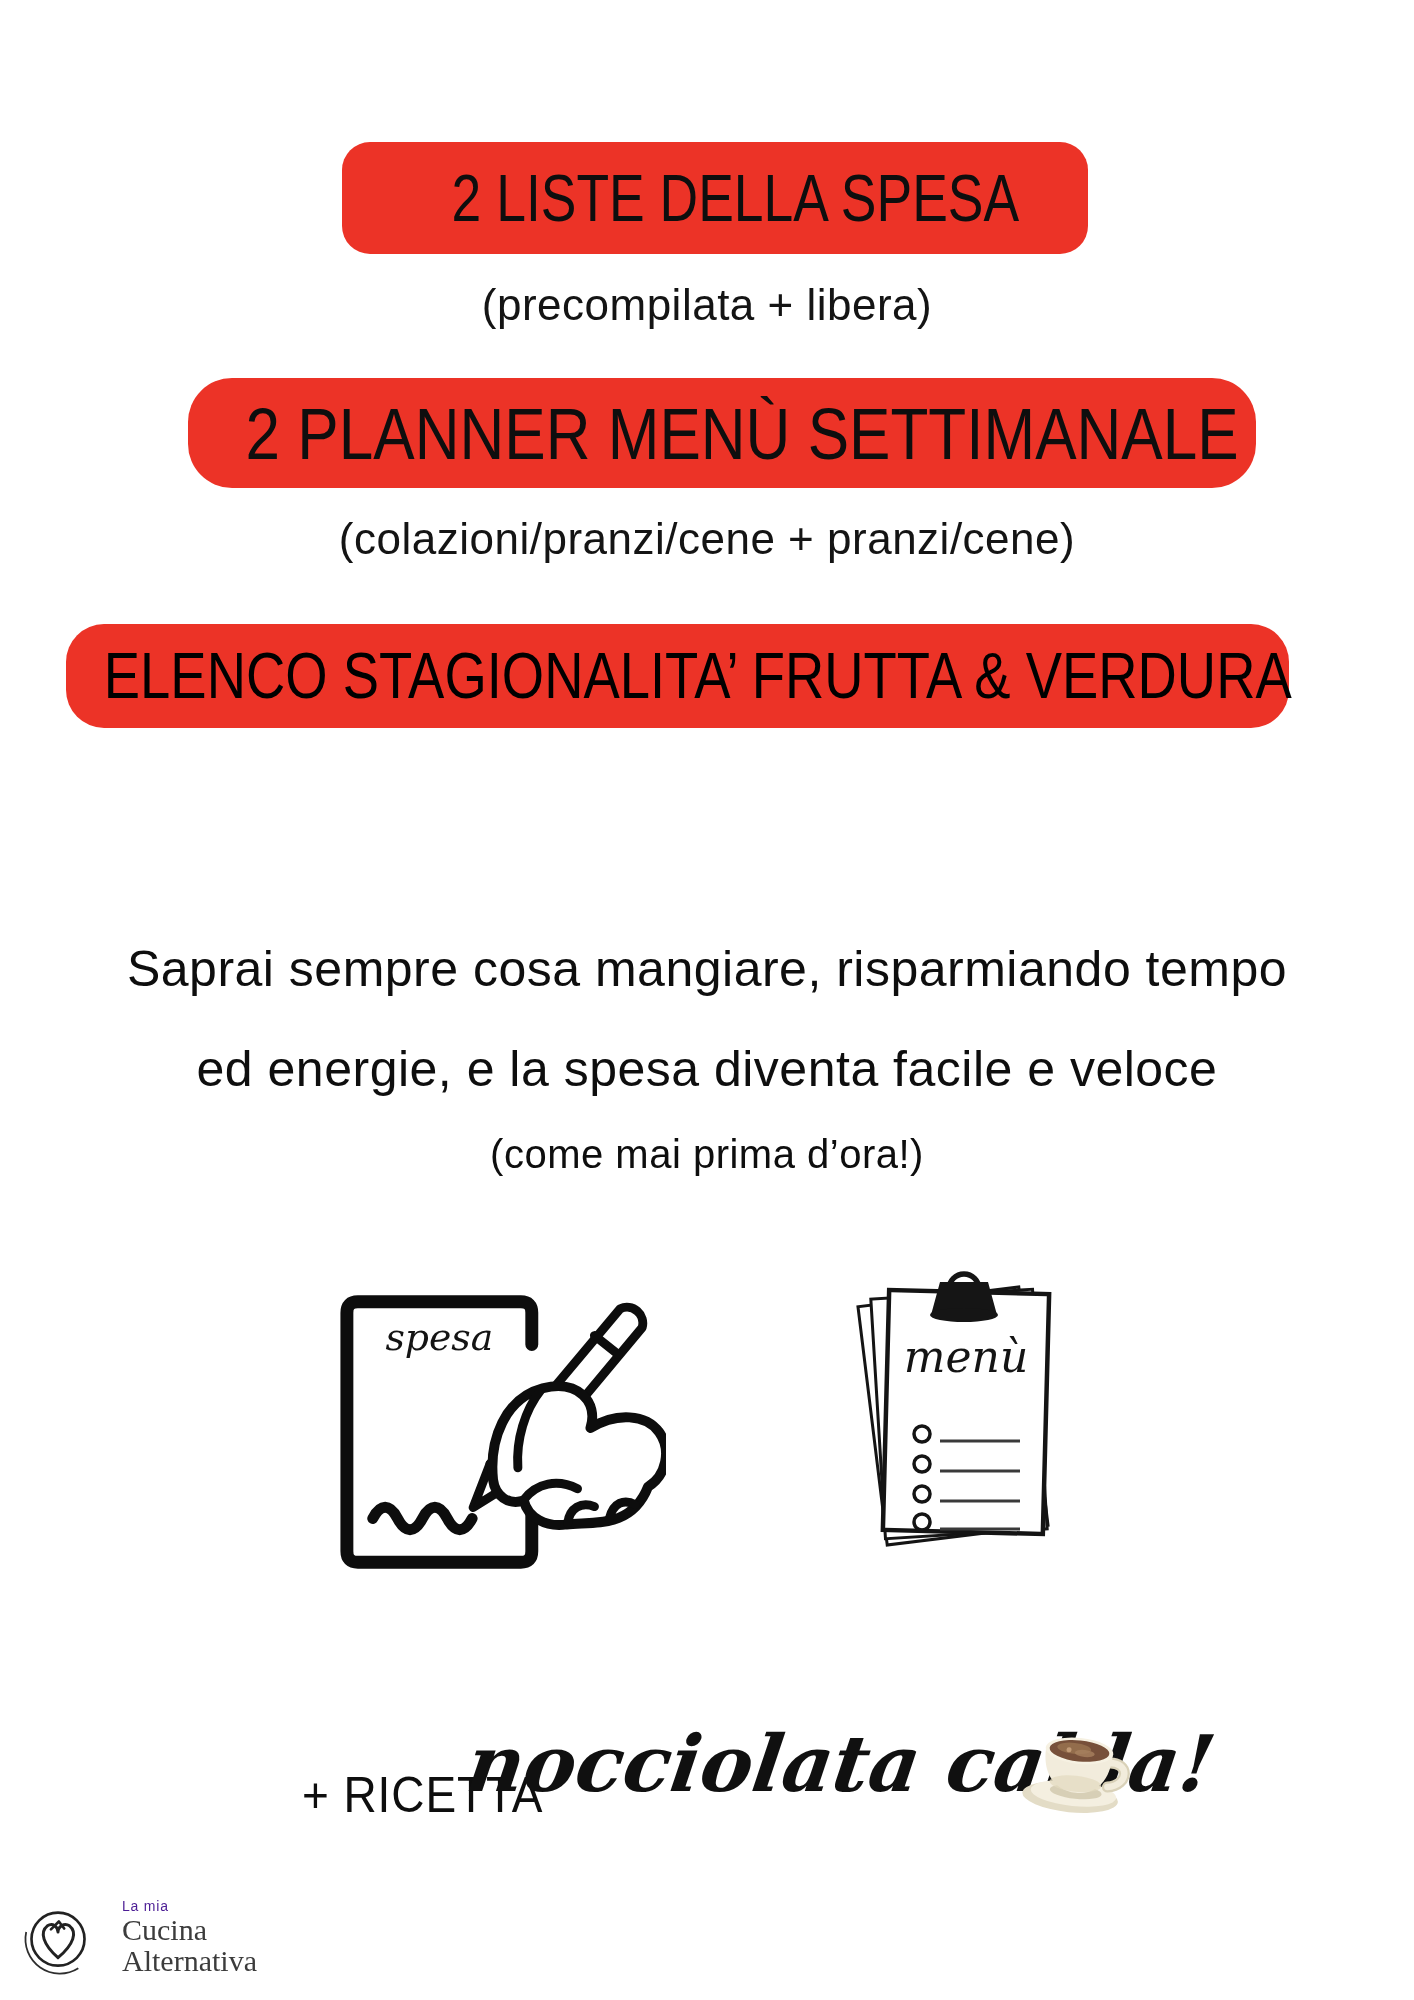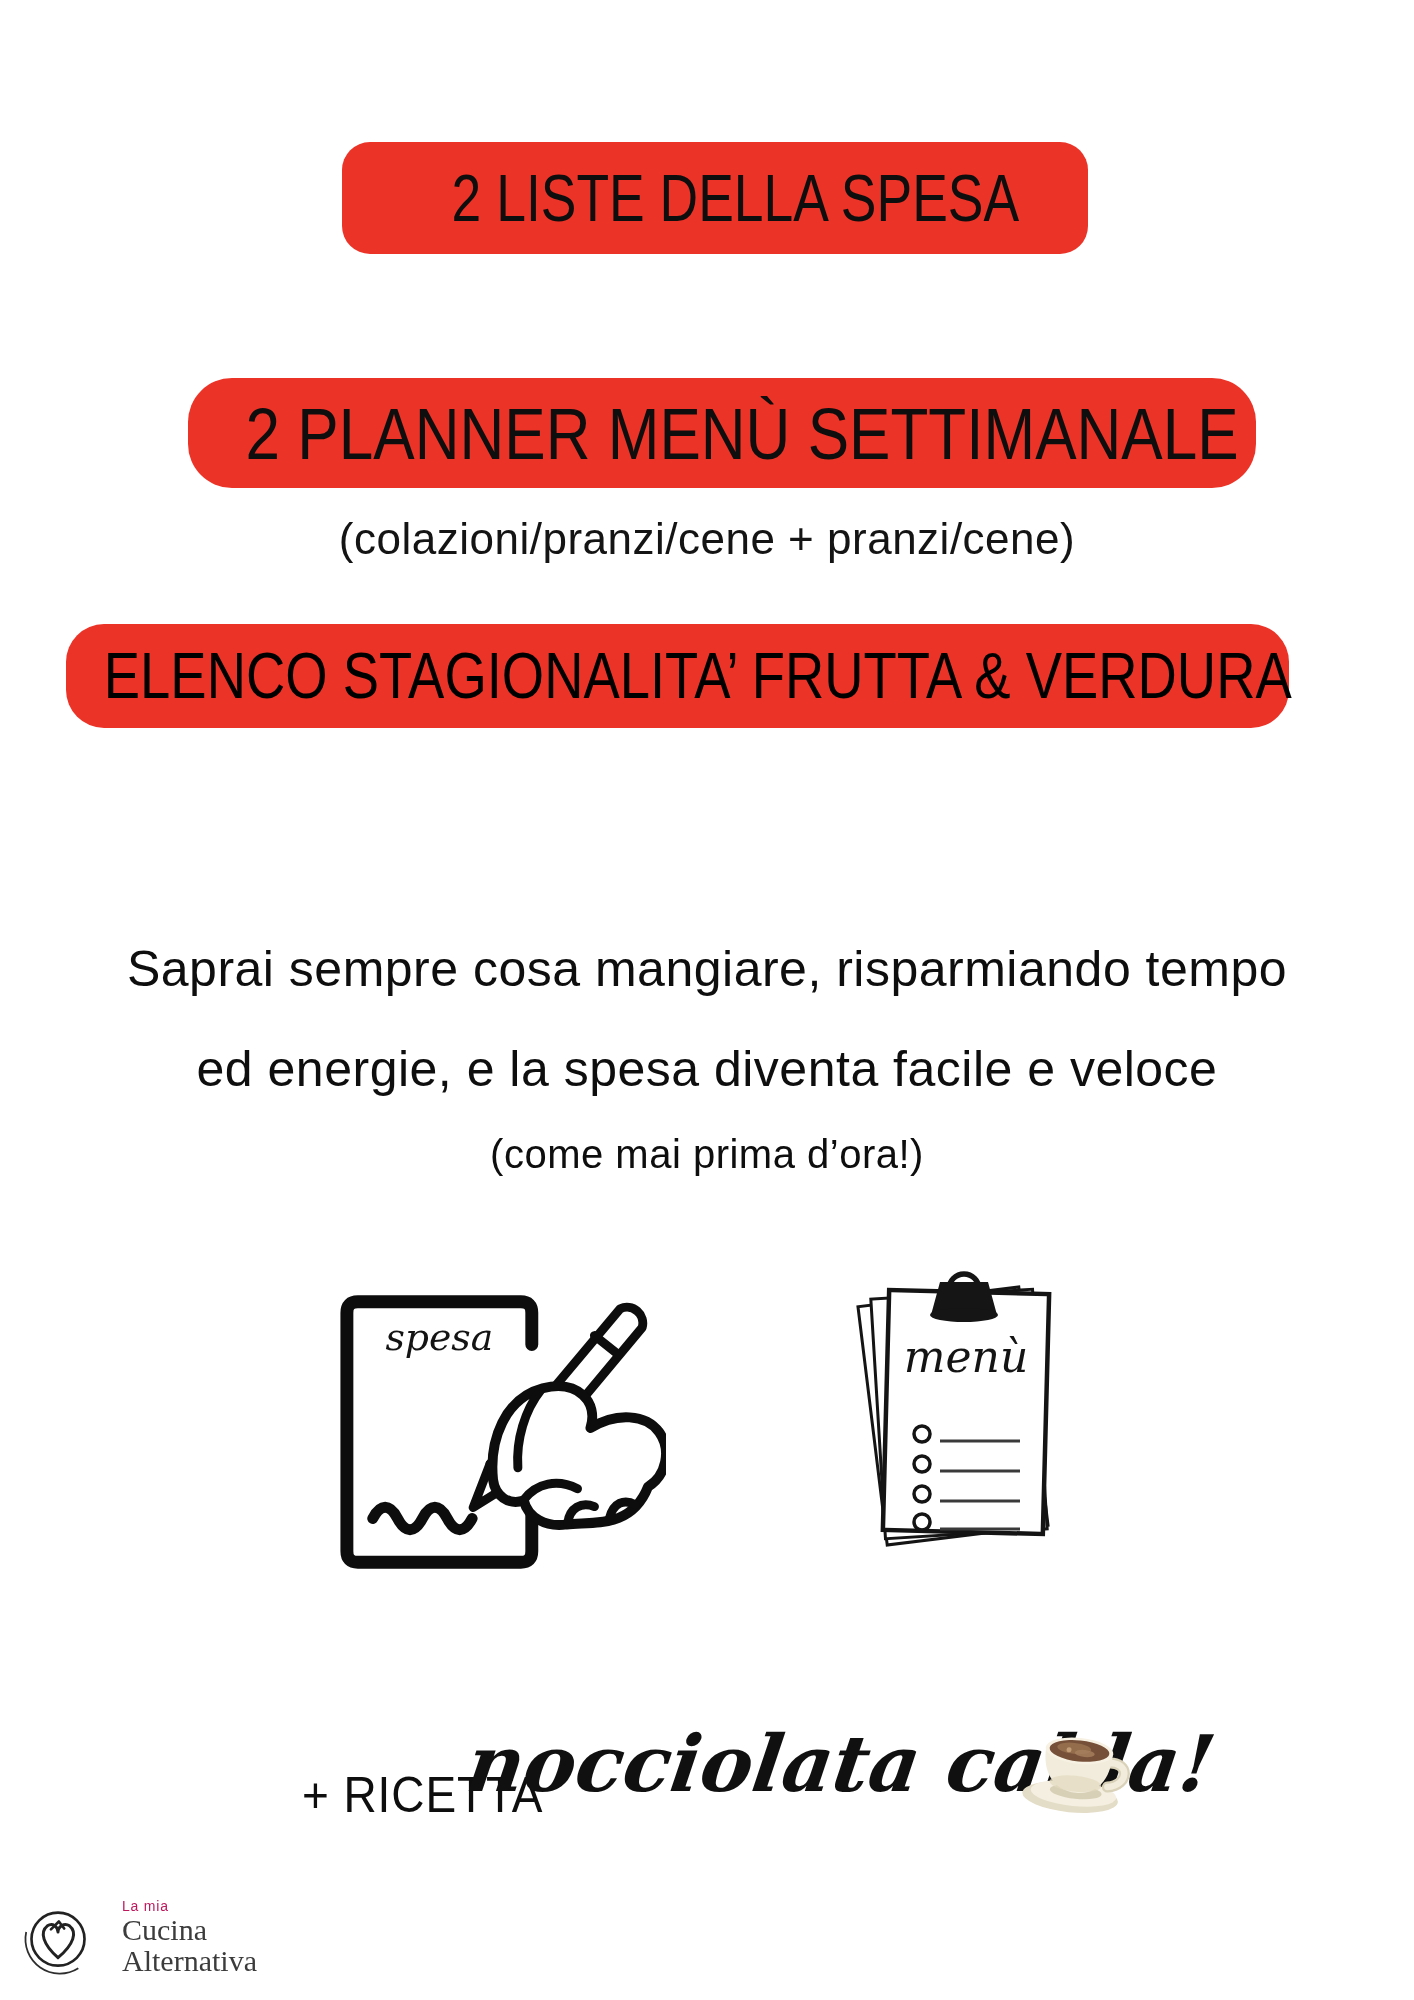--- a/index.html
+++ b/index.html
@@ -41,33 +41,34 @@
   }
   .recipe-script {
     position:absolute; left:468px; top:1718px; font-size:78px; font-weight:bold;
     transform:skewX(-8deg); white-space:nowrap; color:#101010;
   }
   .cup { position:absolute; left:1022px; top:1720px; width:114px; height:98px; }
 
   .logo { position:absolute; left:20px; top:1898px; width:280px; height:96px; }
   .logo-mark { position:absolute; left:0; top:4px; width:76px; height:76px; }
   .logo-text { position:absolute; left:102px; top:0; }
-  .logo-tagline { font-size:14px; color:#be185d; letter-spacing:0.8px;
+  .logo-tagline { font-size:14px; color:#4c1d95; letter-spacing:0.8px;
                   font-family:"Liberation Sans", sans-serif; }
   .logo-name { font-size:30px; line-height:31px; color:#3c3c3c;
                font-family:"Liberation Serif", serif; }
 </style>
 </head>
 <body>
 
 <div class="page">
 
   <div class="banner banner-liste">
     <span class="sq">2 LISTE DELLA SPESA</span>
   </div>
+  <div class="sub sub-liste">(precompilata + libera)</div>
 
   <div class="banner banner-planner">
     <span class="sq">2 PLANNER MENÙ SETTIMANALE</span>
   </div>
   <div class="sub sub-planner">(colazioni/pranzi/cene + pranzi/cene)</div>
 
   <div class="banner banner-elenco">
     <span class="sq">ELENCO STAGIONALITA’ FRUTTA &amp; VERDURA</span>
   </div>
 

